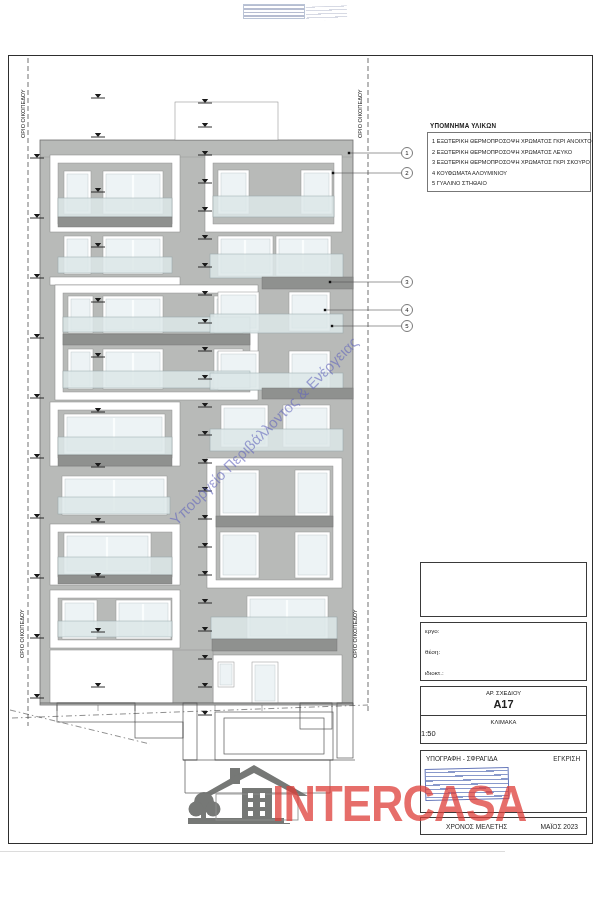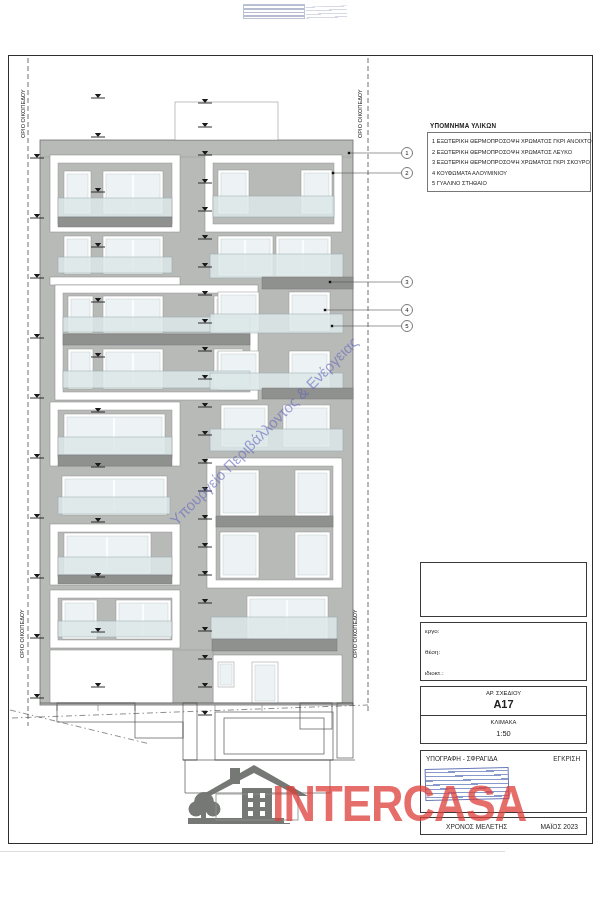--- a/index.html
+++ b/index.html
@@ -48,21 +48,21 @@
   .tb-b span{font-size:6.2px;}
   .tb-c{left:420px;top:686px;width:167px;height:58px;display:flex;}
   .tb-c-left{position:relative;width:122px;border-right:1px solid #3a3a3a;}
   .tb-c-right{position:relative;flex:1;}
   .tb-lbl{position:absolute;left:4px;top:3px;font-size:5.8px;}
   .tb-subject{position:absolute;left:0;right:0;top:32px;text-align:center;font-size:9.5px;font-weight:bold;letter-spacing:.4px;}
   .tb-num-lbl{position:absolute;left:0;right:0;top:3px;text-align:center;font-size:5.8px;}
   .tb-num-val{position:absolute;left:0;right:0;top:11px;text-align:center;font-size:11px;font-weight:bold;}
   .tb-c-div{position:absolute;left:0;right:0;top:28px;border-top:1px solid #3a3a3a;}
   .tb-scale-lbl{position:absolute;left:0;right:0;top:32px;text-align:center;font-size:5.8px;}
-  .tb-scale-val{position:absolute;left:0;right:0;top:42px;text-align:center;font-size:7.5px;}
+  .tb-scale-val{position:absolute;left:0;right:0;top:42px;text-align:left;font-size:7.5px;}
   .tb-d{left:420px;top:750px;width:167px;height:63px;}
   .tb-sig{position:absolute;left:5px;top:4px;font-size:6.4px;}
   .tb-appr{position:absolute;right:6px;top:4px;font-size:6.4px;}
   .appr-stamp{position:absolute;left:4px;top:17px;width:82px;height:30px;border:1px solid #4a5fae;
     transform:rotate(-1.5deg);background:
     repeating-linear-gradient(180deg, rgba(58,85,168,.7) 2px 3.2px, transparent 3.2px 6.2px);opacity:.85;}
   .tb-e{left:420px;top:817px;width:167px;height:18px;display:flex;align-items:center;}
   .tb-date-lbl{font-size:6.6px;margin-left:25px;}
   .tb-date-val{font-size:6.6px;margin-left:auto;margin-right:8px;}
   

